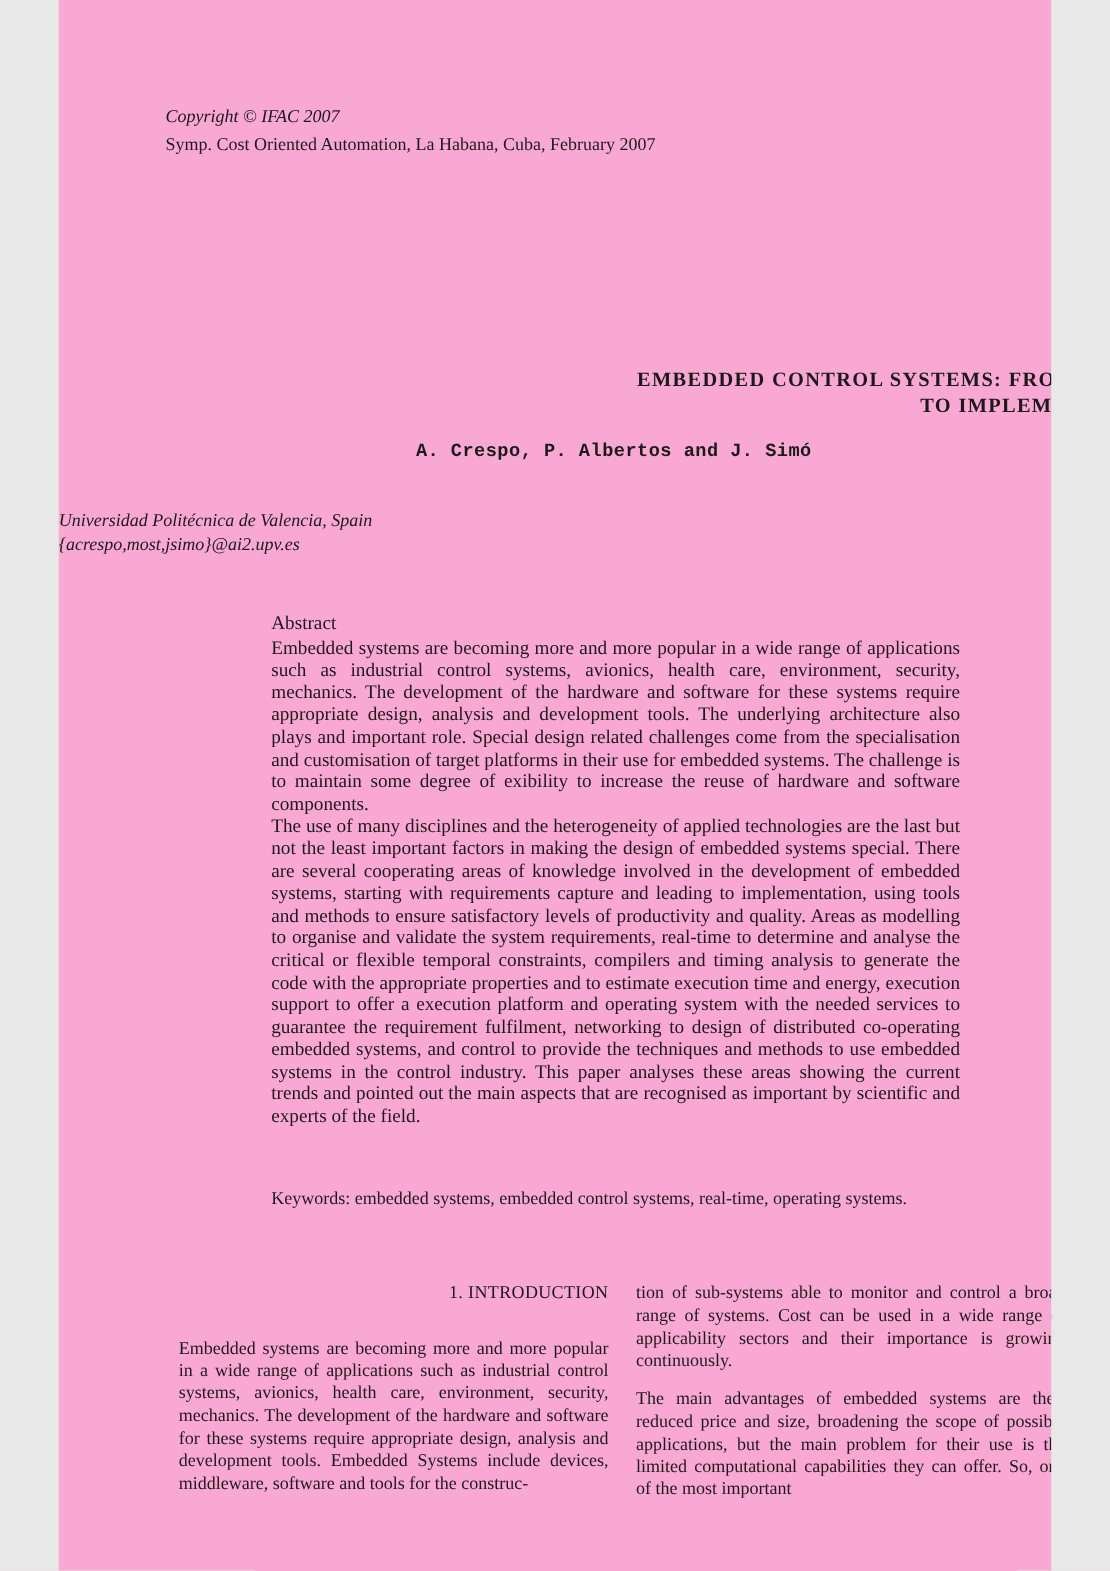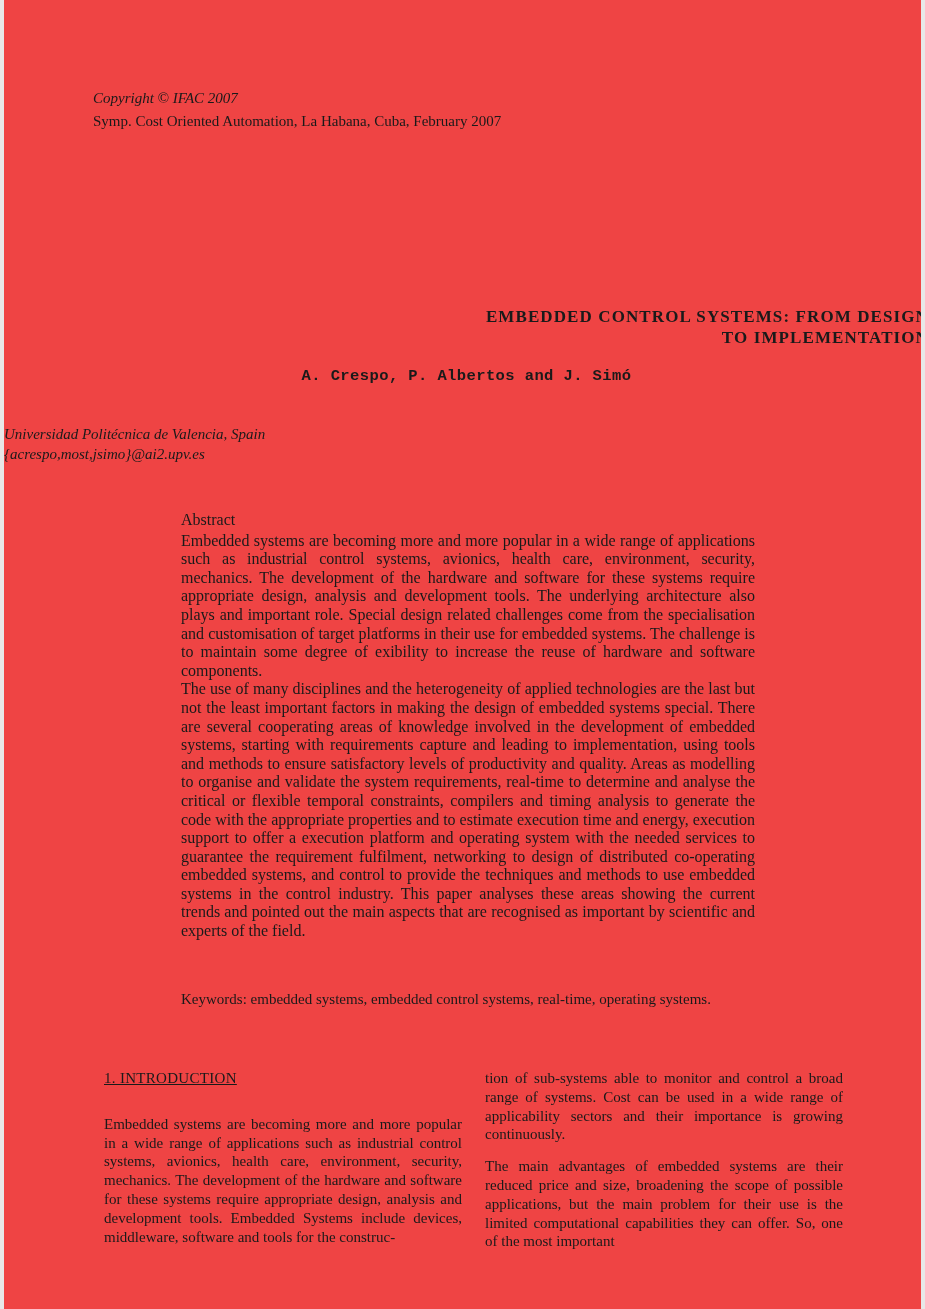--- a/index.html
+++ b/index.html
@@ -2,23 +2,23 @@
 <html lang="en"><head>
 <meta charset="utf-8">
 <style>
   html, body {
     margin: 0;
     padding: 0;
     background: #e8e8e8;
   }
   .page {
     position: relative;
-    width: 917px;
+    width: 827px;
     height: 1309px;
-    background: #ef4444;
+    background: #f9a8d4;
     color: #1a1a1a;
     font-family: "Liberation Serif", "DejaVu Serif", serif;
     overflow: hidden;
     margin: 0 auto;
   }
 
   
   .header-block {
     position: absolute;
     left: 89px;
@@ -103,24 +103,23 @@
     left: 100px;
     width: 358px;
   }
   .col-right {
     position: absolute;
     top: 1069px;
     left: 481px;
     width: 358px;
   }
   .section-heading {
-    text-align: left;
+    text-align: right;
     margin-bottom: 27px;
     letter-spacing: 0.3px;
-    text-decoration: underline;
   }
   .col-right p + p { margin-top: 13px; }
 </style>
 </head>
 <body>
 
 <div class="page">
 
   <div class="header-block">
     <div class="copyright-line">Copyright © IFAC 2007</div>

